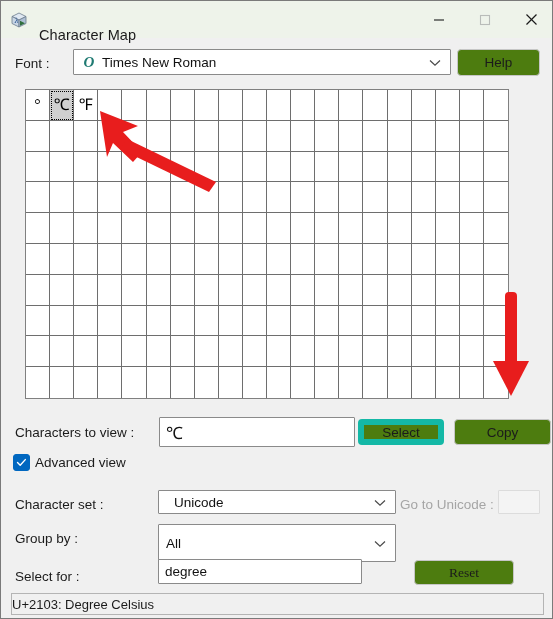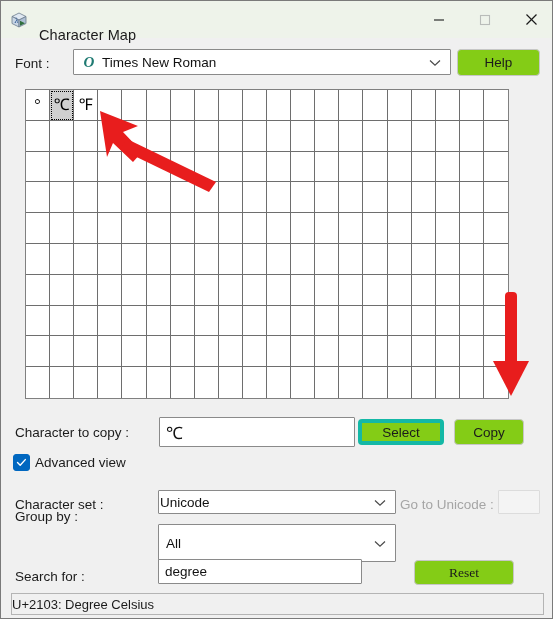--- a/index.html
+++ b/index.html
@@ -100,33 +100,33 @@
     font-style: italic;
     font-weight: bold;
     font-size: 15px;
     color: #1f7a72;
     line-height: 1;
   }
 
   
   .btn {
     position: absolute;
-    background: #84cc16;
+    background: #4d7c0f;
     border: 1px solid #c6c6c6;
     border-radius: 4px;
     box-sizing: border-box;
     display: flex;
     align-items: center;
     justify-content: center;
     font-size: 13.5px;
     color: #1b1b1b;
     cursor: default;
   }
   .btn.focused {
-    border: 4px solid #14b8a6;
+    border: 6px solid #14b8a6;
   }
 
   
   .txt {
     position: absolute;
     background: #ffffff;
     border: 1px solid #8a8a8a;
     box-sizing: border-box;
     display: flex;
     align-items: center;
@@ -474,57 +474,57 @@
         <div class="cell"></div>
         <div class="cell"></div>
         <div class="cell"></div>
         <div class="cell"></div>
         <div class="cell"></div>
         <div class="cell"></div>
         <div class="cell"></div>
       </div>
   </div>
 
-  <div class="lbl" style="left:14px; top:424px;">Character to copy :</div>
+  <div class="lbl" style="left:14px; top:424px;">Characters to view :</div>
   <div class="txt serif" style="left:158px; top:416px; width:196px; height:30px;" title="">℃</div>
   <div class="btn focused" style="left:357px; top:418px; width:86px; height:26px;">Select</div>
-  <div class="btn" style="left:453px; top:418px; width:70px; height:26px;">Copy</div>
+  <div class="btn" style="left:453px; top:418px; width:97px; height:26px;">Copy</div>
 
   <div class="checkrow" style="left:12px; top:453px;">
     <span class="chk">
       <svg width="11" height="11" viewBox="0 0 11 11">
         <polyline points="1.5,5.6 4.2,8.3 9.3,2.6" fill="none" stroke="#ffffff" stroke-width="1.4" stroke-linecap="round" stroke-linejoin="round"></polyline>
       </svg>
     </span>
     <span class="chk-label">Advanced view</span>
   </div>
 
   <div class="lbl" style="left:14px; top:496px;">Character set :</div>
   <div class="combo" style="left:157px; top:489px; width:238px; height:24px;">
-    <span class="combo-text" style="margin-left:1px;">Unicode</span>
+    <span class="combo-text" style="margin-left:15px;">Unicode</span>
     <span class="chev">
       <svg width="12" height="8" viewBox="0 0 12 8">
         <polyline points="1,1.5 6,6.2 11,1.5" fill="none" stroke="#4a4a4a" stroke-width="1.2"></polyline>
       </svg>
     </span>
   </div>
   <div class="lbl disabled" style="left:399px; top:496px;">Go to Unicode :</div>
   <div class="txt disabled" style="left:497px; top:489px; width:42px; height:24px;"></div>
 
-  <div class="lbl" style="left:14px; top:508px;">Group by :</div>
+  <div class="lbl" style="left:14px; top:530px;">Group by :</div>
   <div class="combo" style="left:157px; top:523px; width:238px; height:38px;">
     <span class="combo-text" style="margin-left:7px;">All</span>
     <span class="chev">
       <svg width="12" height="8" viewBox="0 0 12 8">
         <polyline points="1,1.5 6,6.2 11,1.5" fill="none" stroke="#4a4a4a" stroke-width="1.2"></polyline>
       </svg>
     </span>
   </div>
 
-  <div class="lbl" style="left:14px; top:568px;">Search for :</div>
+  <div class="lbl" style="left:14px; top:568px;">Select for :</div>
   <div class="txt" style="left:157px; top:558px; width:204px; height:25px;">degree</div>
   <div class="btn" style="left:413px; top:559px; width:100px; height:25px;font-family:Liberation Serif, serif;">Reset</div>
 
   <div class="statusbar">U+2103: Degree Celsius</div>
 
   <svg class="arrows">
     <g fill="#e81d1d">
       <polygon points="99,110 137,125 122,131 141,151 132,161 112,142 106,156"></polygon>
       <polygon points="126,138 215,181 208,191 119,148"></polygon>
     </g>

